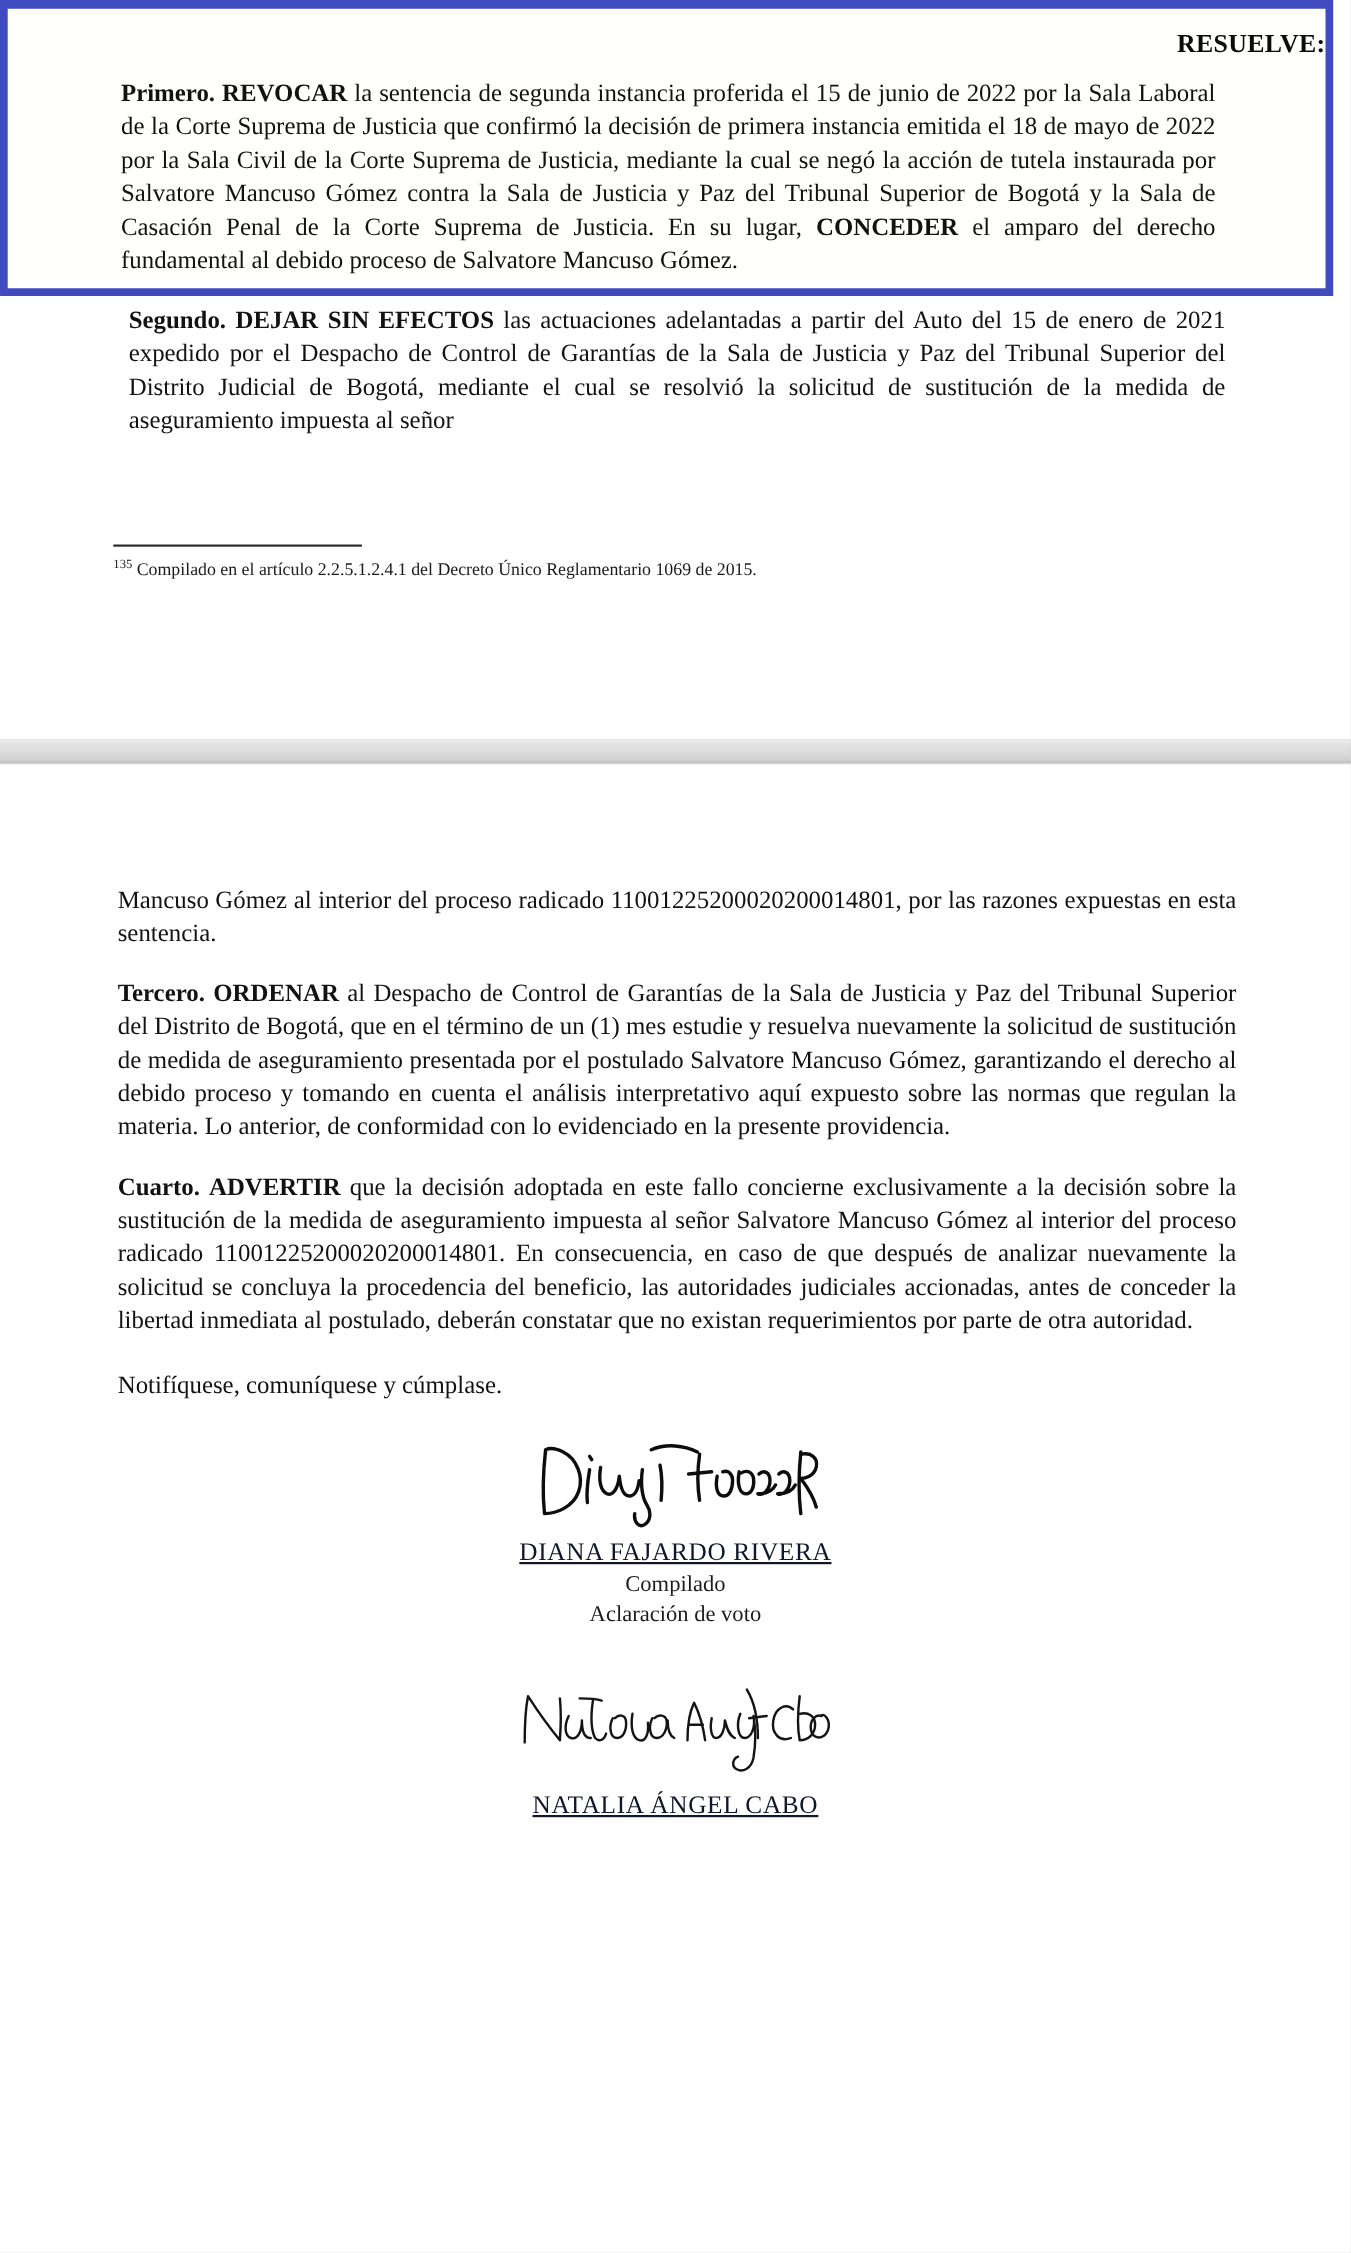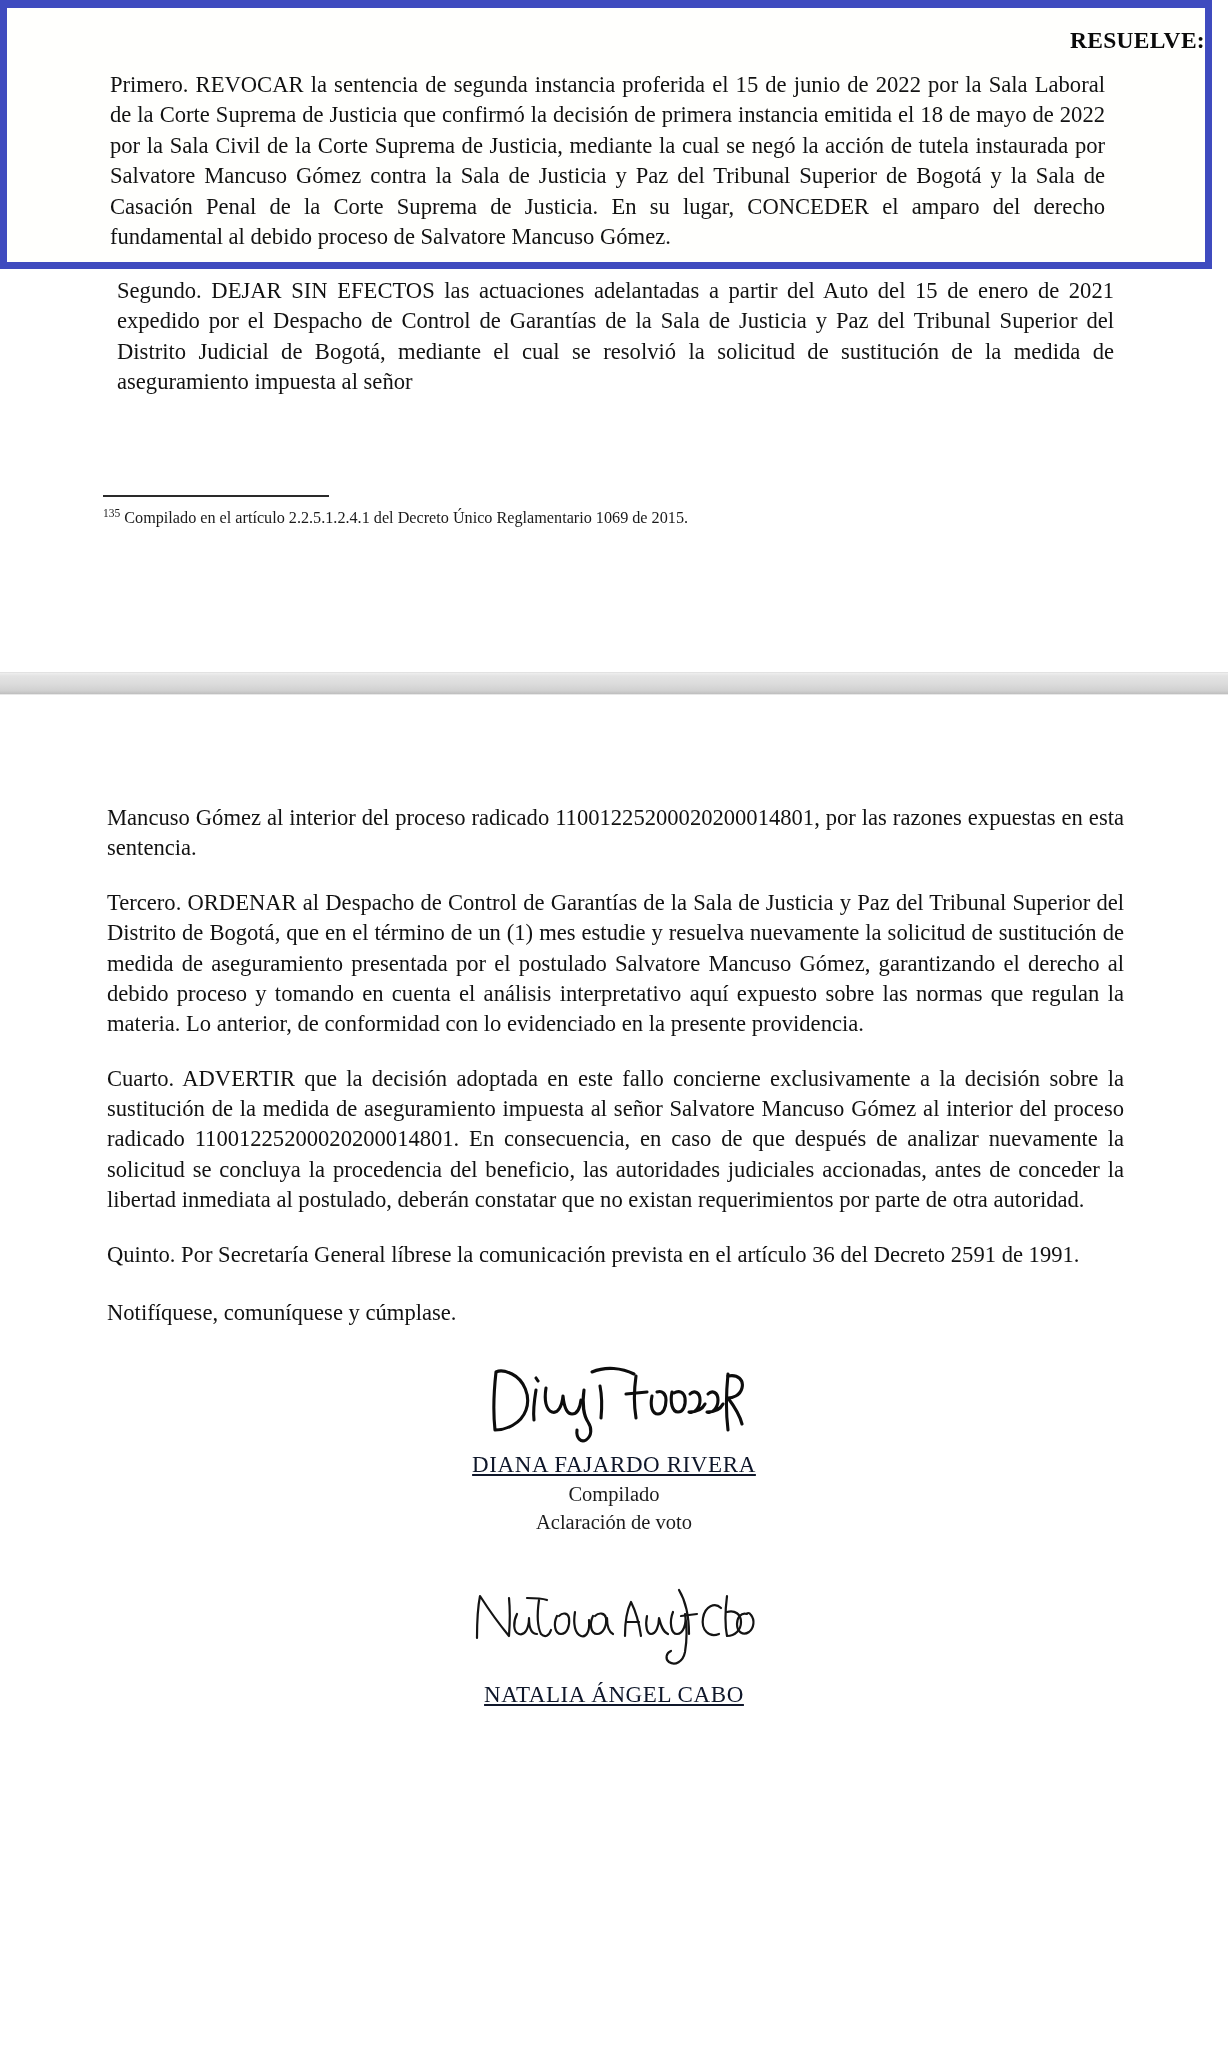--- a/index.html
+++ b/index.html
@@ -74,21 +74,21 @@
     margin: 0;
     padding: 0 0 0 0;
     -webkit-hyphens: none;
     hyphens: none;
   }
   .para-block {
     margin: 0 100px 0 103px;
   }
   .para-gap { margin-top: 24px; }
 
-  b, strong { font-weight: normal; }
+  b, strong { font-weight: bold; }
 
   
   .footnote-area {
     position: absolute;
     left: 103px;
     top: 495px;
     width: 1010px;
   }
   .footnote-rule {
     width: 226px;
@@ -187,23 +187,20 @@
     </div>
 
     <div class="para-block para-gap">
       <p class="body-text"><b>Tercero.</b> <b>ORDENAR</b><span> al Despacho de Control de Garantías de la Sala de Justicia y Paz del Tribunal Superior del Distrito de Bogotá, que en el término de un (1) mes estudie y resuelva nuevamente la solicitud de sustitución de medida de aseguramiento presentada por el postulado Salvatore Mancuso Gómez, garantizando el derecho al debido proceso y tomando en cuenta el análisis interpretativo aquí expuesto sobre las normas que regulan la materia. Lo anterior, de conformidad con lo evidenciado en la presente providencia.</span></p>
     </div>
 
     <div class="para-block para-gap">
       <p class="body-text"><b>Cuarto.</b> <b>ADVERTIR</b><span> que la decisión adoptada en este fallo concierne exclusivamente a la decisión sobre la sustitución de la medida de aseguramiento impuesta al señor Salvatore Mancuso Gómez al interior del proceso radicado 11001225200020200014801. En consecuencia, en caso de que después de analizar nuevamente la solicitud se concluya la procedencia del beneficio, las autoridades judiciales accionadas, antes de conceder la libertad inmediata al postulado, deberán constatar que no existan requerimientos por parte de otra autoridad.</span></p>
     </div>
 
-    <div class="para-block para-gap">
-      <p class="body-text"><b>Quinto.</b><span> Por Secretaría General líbrese la comunicación prevista en el artículo 36 del Decreto 2591 de 1991.</span></p>
-    </div>
 
     <div class="notify-line">Notifíquese, comuníquese y cúmplase.</div>
 
     <div class="signature-block">
       <svg class="sig-img" viewBox="0 0 260 92" xmlns="http://www.w3.org/2000/svg">
         <g fill="none" stroke="#0d0d0d" stroke-width="3.1" stroke-linecap="round" stroke-linejoin="round">
           <path d="M12 18 C10 36 9 58 11 76 C22 76 37 70 42 56 C47 42 40 26 28 20 C22 17 16 16 12 18 Z"></path>
           <path d="M52 36 C50 48 49 58 50 66"></path>
           <path d="M52 24 L54 27"></path>
           <path d="M62 34 C60 46 62 56 68 58 C74 60 78 52 79 42 C80 52 82 60 88 60 C93 60 96 54 97 46"></path>

